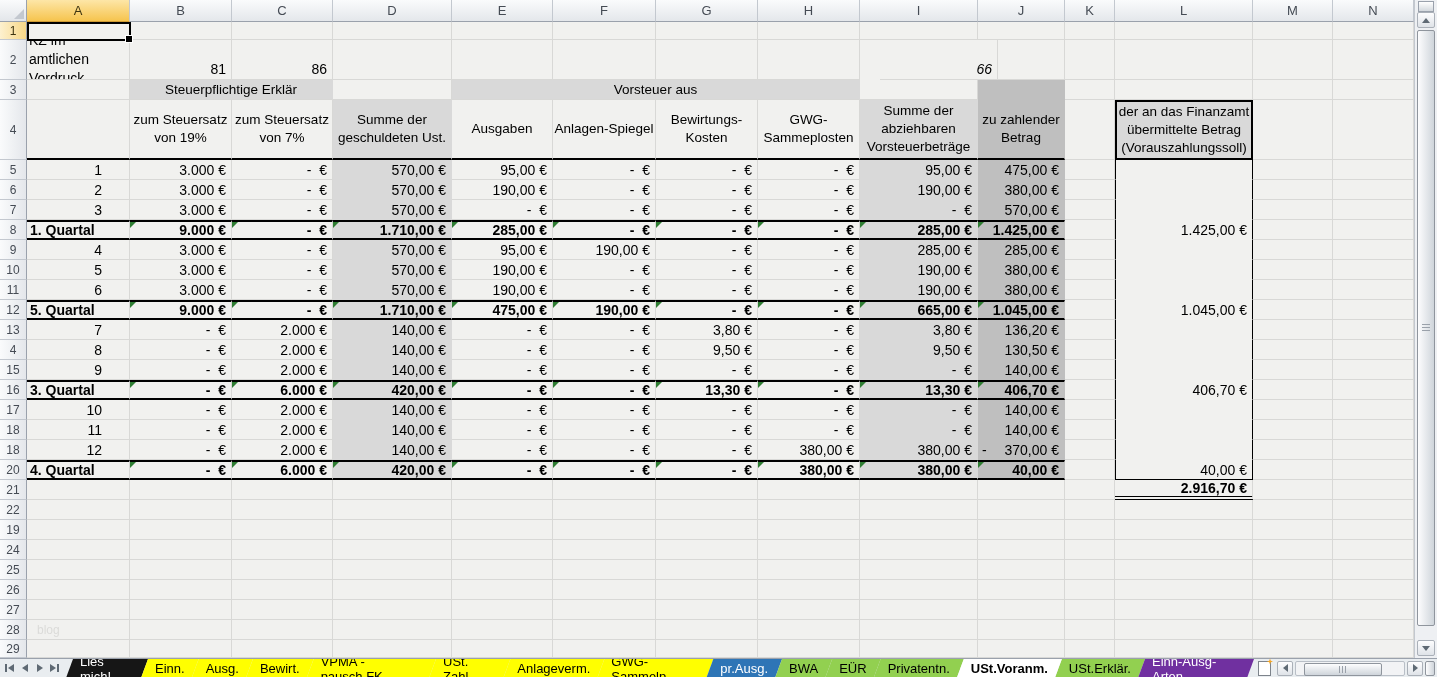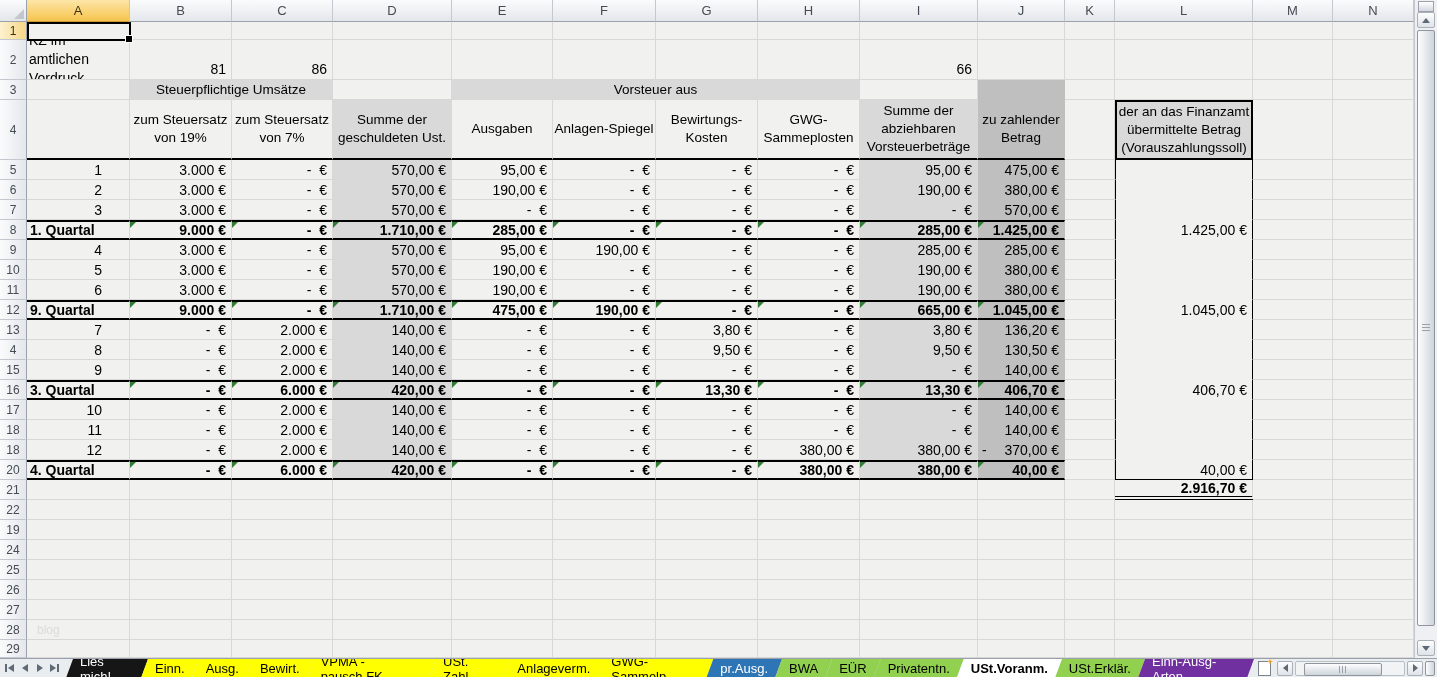--- a/index.html
+++ b/index.html
@@ -146,31 +146,31 @@
         <span>81</span>
       </div>
       <div class="cell kzn" style="left: 232px; top: 40px; width: 101px; height: 40px;">
         <span>86</span>
       </div>
       <div class="cell" style="left: 333px; top: 40px; width: 119px; height: 40px;"></div>
       <div class="cell" style="left: 452px; top: 40px; width: 101px; height: 40px;"></div>
       <div class="cell" style="left: 553px; top: 40px; width: 103px; height: 40px;"></div>
       <div class="cell" style="left: 656px; top: 40px; width: 102px; height: 40px;"></div>
       <div class="cell" style="left: 758px; top: 40px; width: 102px; height: 40px;"></div>
-      <div class="cell kzn" style="left: 860px; top: 40px; width: 118px; height: 40px;">
+      <div class="cell kzn" style="left: 880px; top: 40px; width: 118px; height: 40px; font-style: italic;">
         <span>66</span>
       </div>
       <div class="cell" style="left: 978px; top: 40px; width: 87px; height: 40px;"></div>
       <div class="cell" style="left: 1065px; top: 40px; width: 50px; height: 40px;"></div>
       <div class="cell" style="left: 1115px; top: 40px; width: 138px; height: 40px;"></div>
       <div class="cell" style="left: 1253px; top: 40px; width: 80px; height: 40px;"></div>
       <div class="cell" style="left: 1333px; top: 40px; width: 81px; height: 40px;"></div>
       <div class="cell" style="left: 27px; top: 80px; width: 103px; height: 20px;"></div>
       <div class="cell band" style="left: 130px; top: 80px; width: 203px; height: 20px;">
-        <span>Steuerpflichtige Umsätze</span>
+        <span>Steuerpflichtige Erklär</span>
       </div>
       <div class="cell" style="left: 333px; top: 80px; width: 119px; height: 20px;"></div>
       <div class="cell band" style="left: 452px; top: 80px; width: 408px; height: 20px;">
         <span>Vorsteuer aus</span>
       </div>
       <div class="cell" style="left: 860px; top: 80px; width: 118px; height: 20px;"></div>
       <div class="cell fill-mid" style="left: 978px; top: 80px; width: 87px; height: 20px;"></div>
       <div class="cell" style="left: 1065px; top: 80px; width: 50px; height: 20px;"></div>
       <div class="cell" style="left: 1115px; top: 80px; width: 138px; height: 20px;"></div>
       <div class="cell" style="left: 1253px; top: 80px; width: 80px; height: 20px;"></div>
@@ -443,21 +443,21 @@
         <span>190,00 €</span>
       </div>
       <div class="cell fill-mid num" style="left: 978px; top: 280px; width: 87px; height: 20px;">
         <span>380,00 €</span>
       </div>
       <div class="cell" style="left: 1065px; top: 280px; width: 50px; height: 20px;"></div>
       <div class="cell lbox" style="left: 1115px; top: 280px; width: 138px; height: 20px;"></div>
       <div class="cell" style="left: 1253px; top: 280px; width: 80px; height: 20px;"></div>
       <div class="cell" style="left: 1333px; top: 280px; width: 81px; height: 20px;"></div>
       <div class="cell qlabel quarter" style="left: 27px; top: 300px; width: 103px; height: 20px;">
-        <span>9. Quartal</span>
+        <span>5. Quartal</span>
       </div>
       <div class="cell num tri quarter" style="left: 130px; top: 300px; width: 102px; height: 20px;">
         <span>9.000 €</span>
       </div>
       <div class="cell num tri quarter" style="left: 232px; top: 300px; width: 101px; height: 20px;">
         <span>-&nbsp;&nbsp;€</span>
       </div>
       <div class="cell fill-light num tri quarter" style="left: 333px; top: 300px; width: 119px; height: 20px;">
         <span>1.710,00 €</span>
       </div>

